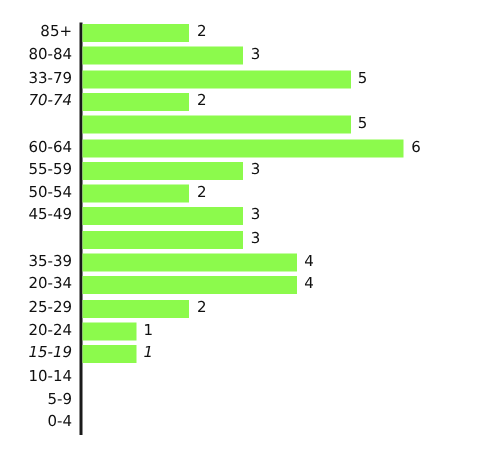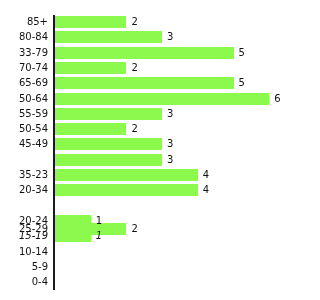--- a/index.html
+++ b/index.html
@@ -92,31 +92,30 @@
         <span class="cat-label" style="color: rgb(17, 17, 17);">80-84</span>
         <div class="bar" style="width: 107.1px; background: rgb(140, 250, 76);"></div>
         <span class="bar-value" style="left: 167.1px; color: rgb(17, 17, 17);">3</span>
       </div>
       <div class="bar-row" style="top: 30.6px;">
         <span class="cat-label" style="color: rgb(17, 17, 17);">33-79</span>
         <div class="bar" style="width: 178.5px; background: rgb(140, 250, 76);"></div>
         <span class="bar-value" style="left: 238.5px; color: rgb(17, 17, 17);">5</span>
       </div>
       <div class="bar-row" style="top: 45.9px;">
-        <span class="cat-label" style="color: rgb(17, 17, 17);">70-74</span>
+        <span class="cat-label" style="color: rgb(17, 17, 17); font-style: italic;">70-74</span>
         <div class="bar" style="width: 71.4px; background: rgb(140, 250, 76);"></div>
         <span class="bar-value" style="left: 131.4px; color: rgb(17, 17, 17);">2</span>
       </div>
       <div class="bar-row" style="top: 61.2px;">
-        <span class="cat-label" style="color: rgb(17, 17, 17);">65-69</span>
         <div class="bar" style="width: 178.5px; background: rgb(140, 250, 76);"></div>
         <span class="bar-value" style="left: 238.5px; color: rgb(17, 17, 17);">5</span>
       </div>
       <div class="bar-row" style="top: 76.5px;">
-        <span class="cat-label" style="color: rgb(17, 17, 17);">50-64</span>
+        <span class="cat-label" style="color: rgb(17, 17, 17);">60-64</span>
         <div class="bar" style="width: 214.2px; background: rgb(140, 250, 76);"></div>
         <span class="bar-value" style="left: 274.2px; color: rgb(17, 17, 17);">6</span>
       </div>
       <div class="bar-row" style="top: 91.8px; padding-left: 12px;">
         <span class="cat-label" style="color: rgb(17, 17, 17);">55-59</span>
         <div class="bar" style="width: 107.1px; background: rgb(140, 250, 76);"></div>
         <span class="bar-value" style="left: 167.1px; color: rgb(17, 17, 17);">3</span>
       </div>
       <div class="bar-row" style="top: 107.1px;">
         <span class="cat-label" style="color: rgb(17, 17, 17);">50-54</span>
@@ -126,30 +125,30 @@
       <div class="bar-row" style="top: 122.4px;">
         <span class="cat-label" style="color: rgb(17, 17, 17);">45-49</span>
         <div class="bar" style="width: 107.1px; background: rgb(140, 250, 76);"></div>
         <span class="bar-value" style="left: 167.1px; color: rgb(17, 17, 17);">3</span>
       </div>
       <div class="bar-row" style="top: 137.7px;">
         <div class="bar" style="width: 107.1px; background: rgb(140, 250, 76);"></div>
         <span class="bar-value" style="left: 167.1px; color: rgb(17, 17, 17);">3</span>
       </div>
       <div class="bar-row" style="top: 153px;">
-        <span class="cat-label" style="color: rgb(17, 17, 17);">35-23</span>
+        <span class="cat-label" style="color: rgb(17, 17, 17);">35-39</span>
         <div class="bar" style="width: 142.8px; background: rgb(140, 250, 76);"></div>
         <span class="bar-value" style="left: 202.8px; color: rgb(17, 17, 17);">4</span>
       </div>
       <div class="bar-row" style="top: 168.3px;">
         <span class="cat-label" style="color: rgb(17, 17, 17);">20-34</span>
         <div class="bar" style="width: 142.8px; background: rgb(140, 250, 76);"></div>
         <span class="bar-value" style="left: 202.8px; color: rgb(17, 17, 17);">4</span>
       </div>
-      <div class="bar-row" style="top: 183.6px; margin-top: 23px;">
+      <div class="bar-row" style="top: 183.6px;">
         <span class="cat-label" style="color: rgb(17, 17, 17);">25-29</span>
         <div class="bar" style="width: 71.4px; background: rgb(140, 250, 76);"></div>
         <span class="bar-value" style="left: 131.4px; color: rgb(17, 17, 17);">2</span>
       </div>
       <div class="bar-row" style="top: 198.9px;">
         <span class="cat-label" style="color: rgb(17, 17, 17);">20-24</span>
         <div class="bar" style="width: 35.7px; background: rgb(140, 250, 76);"></div>
         <span class="bar-value" style="left: 95.7px; color: rgb(17, 17, 17);">1</span>
       </div>
       <div class="bar-row" style="top: 214.2px; font-style: italic;">

